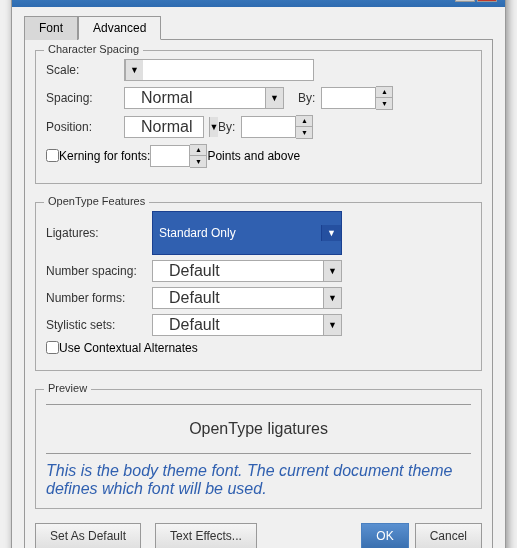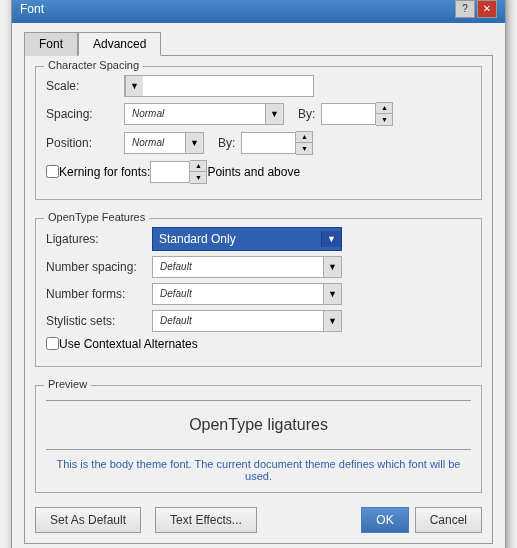--- a/index.html
+++ b/index.html
@@ -152,24 +152,24 @@
       border-top: 1px solid #999;
       border-bottom: 1px solid #999;
       padding: 8px 0;
       margin: 6px 0 6px;
     }
     .preview-text {
       font-size: 16px;
       color: #333;
     }
     .preview-note {
-      font-size: 11px;
+      font-size: 16px;
       color: #3060b0;
-      text-align: center;
       padding-top: 2px;
+      font-style: italic;
     }
     .button-row {
       display: flex;
       align-items: center;
       justify-content: space-between;
       padding-top: 4px;
     }
     .btn-left { display: flex; gap: 14px; }
     .btn-right { display: flex; gap: 6px; }
     .btn {
@@ -188,21 +188,21 @@
     }
     .ligatures-combo {
       display: flex;
       align-items: center;
       background: #3060b0;
       border: 1px solid #1a4090;
       width: 190px;
     }
     .ligatures-combo-text {
       flex: 1;
-      padding: 4px 6px;
+      padding: 14px 6px;
       font-size: 12px;
       color: white;
     }
     .ligatures-combo-arrow {
       width: 20px;
       height: 100%;
       border-left: 1px solid #1a4090;
       background: #2550a0;
       display: flex;
       align-items: center;
@@ -215,24 +215,23 @@
     .normal-combo {
       display: flex;
       align-items: center;
       background: white;
       border: 1px solid #aaa;
       width: 160px;
       height: 22px;
     }
     .normal-combo-text {
       flex: 1;
-      padding: 2px 7px;
-      font-size: 10px;
-      color: #333;
-      font-style: italic;
+      padding: 2px 16px;
+      font-size: 16px;
+      color: #333;
     }
     .normal-combo-arrow {
       width: 18px;
       height: 100%;
       border-left: 1px solid #aaa;
       background: #e0e0e0;
       display: flex;
       align-items: center;
       justify-content: center;
       font-size: 9px;

